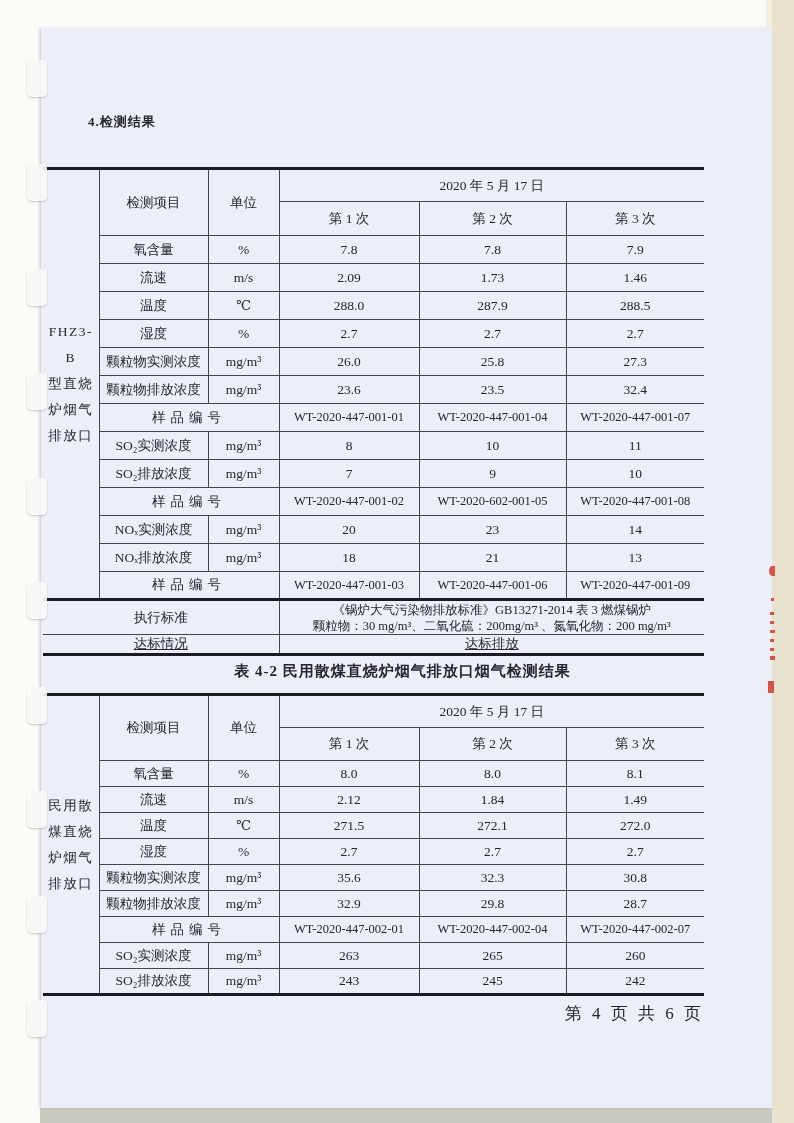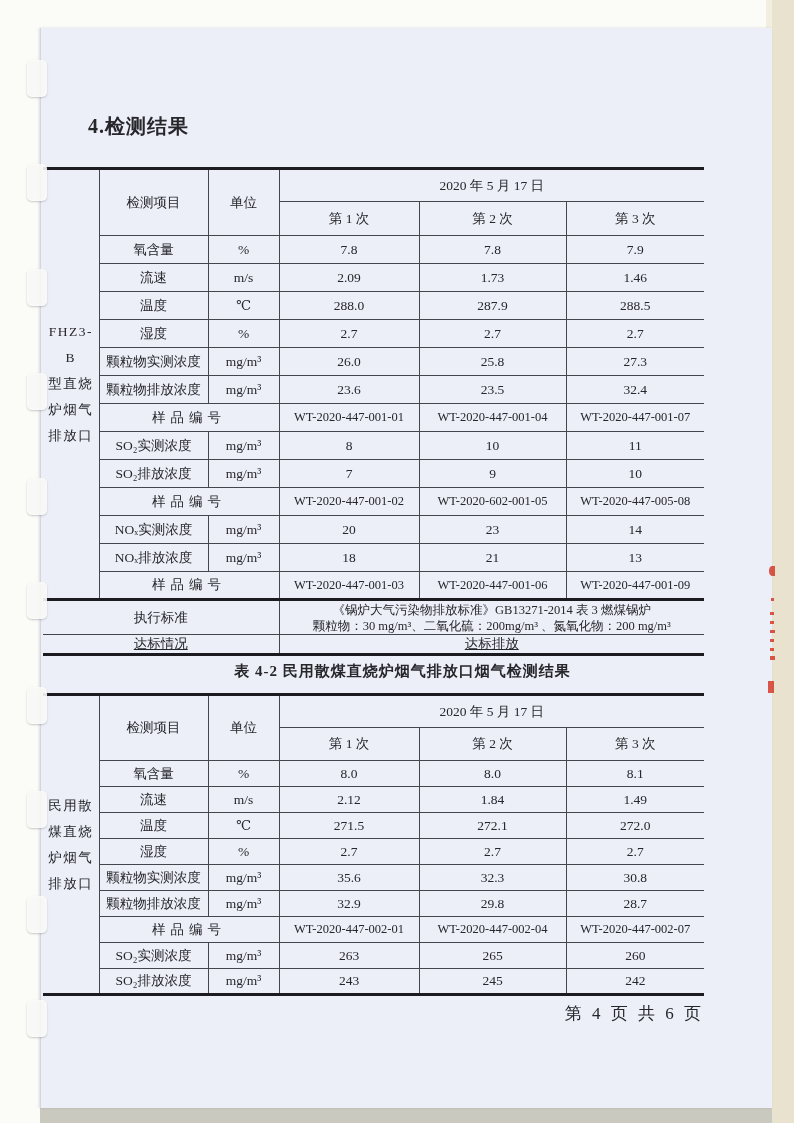--- a/index.html
+++ b/index.html
@@ -8,21 +8,21 @@
   *{margin:0;padding:0;box-sizing:border-box;}
   body{font-family:"Liberation Serif","DejaVu Serif",serif;color:var(--ink);}
   .scan{position:relative;width:794px;height:1123px;background:#fbfbf8;overflow:hidden;}
   .strip-right{position:absolute;top:0;right:0;width:22px;height:1123px;background:#e9e2cf;}
   .strip-right-inner{position:absolute;top:0;right:22px;width:6px;height:1123px;background:#f2eee0;}
   .strip-bottom{position:absolute;left:40px;bottom:0;width:732px;height:15px;background:#c9c9c0;}
   .paper{position:absolute;left:40px;top:28px;width:732px;height:1080px;background:var(--paper);
          border-left:1px solid #d4d5dd;box-shadow:-1px 0 2px rgba(110,110,125,.22);}
   .hole{position:absolute;left:27px;width:20px;height:37px;border-radius:5px;background:#f8f8f6;
         box-shadow:0 1px 2px rgba(90,90,100,.35), inset 0 0 3px #ffffff;opacity:.9;}
-  .sec-title{position:absolute;left:47px;top:85px;font-size:20px;font-weight:bold;letter-spacing:1px;}
+  .sec-title{position:absolute;left:47px;top:85px;font-size:13px;font-weight:bold;letter-spacing:1px;}
   .tbl-title{position:absolute;left:2px;width:661px;padding-left:58px;text-align:center;
              font-size:15px;font-weight:bold;letter-spacing:1px;}
   .t1-title{top:113px;}
   .t2-title{top:634px;}
   table{position:absolute;left:2px;border-collapse:collapse;table-layout:fixed;width:661px;
         border-top:3px solid var(--thick);border-bottom:3px solid var(--thick);}
   #tbl1{top:139px;}
   #tbl2{top:665px;}
   td{border:1px solid var(--line);text-align:center;vertical-align:middle;
      font-size:13.5px;padding:0 2px;overflow:hidden;}
@@ -139,21 +139,21 @@
             <td class="item" data-name="row-item-cell">SO₂排放浓度</td>
             <td class="unit" data-name="row-unit-cell">mg/m³</td>
             <td class="val" data-name="row-value-cell">7</td>
             <td class="val" data-name="row-value-cell">9</td>
             <td class="val" data-name="row-value-cell">10</td>
           </tr>
           <tr class="srow" data-name="sample-row">
             <td colspan="2" class="sample-label" data-name="sample-label-cell">样品编号</td>
             <td class="sid" data-name="sample-id-cell">WT-2020-447-001-02</td>
             <td class="sid" data-name="sample-id-cell">WT-2020-602-001-05</td>
-            <td class="sid" data-name="sample-id-cell">WT-2020-447-005-08</td>
+            <td class="sid" data-name="sample-id-cell">WT-2020-447-001-08</td>
           </tr>
           <tr class="drow" data-name="data-row">
             <td class="item" data-name="row-item-cell">NOₓ实测浓度</td>
             <td class="unit" data-name="row-unit-cell">mg/m³</td>
             <td class="val" data-name="row-value-cell">20</td>
             <td class="val" data-name="row-value-cell">23</td>
             <td class="val" data-name="row-value-cell">14</td>
           </tr>
           <tr class="drow" data-name="data-row">
             <td class="item" data-name="row-item-cell">NOₓ排放浓度</td>

